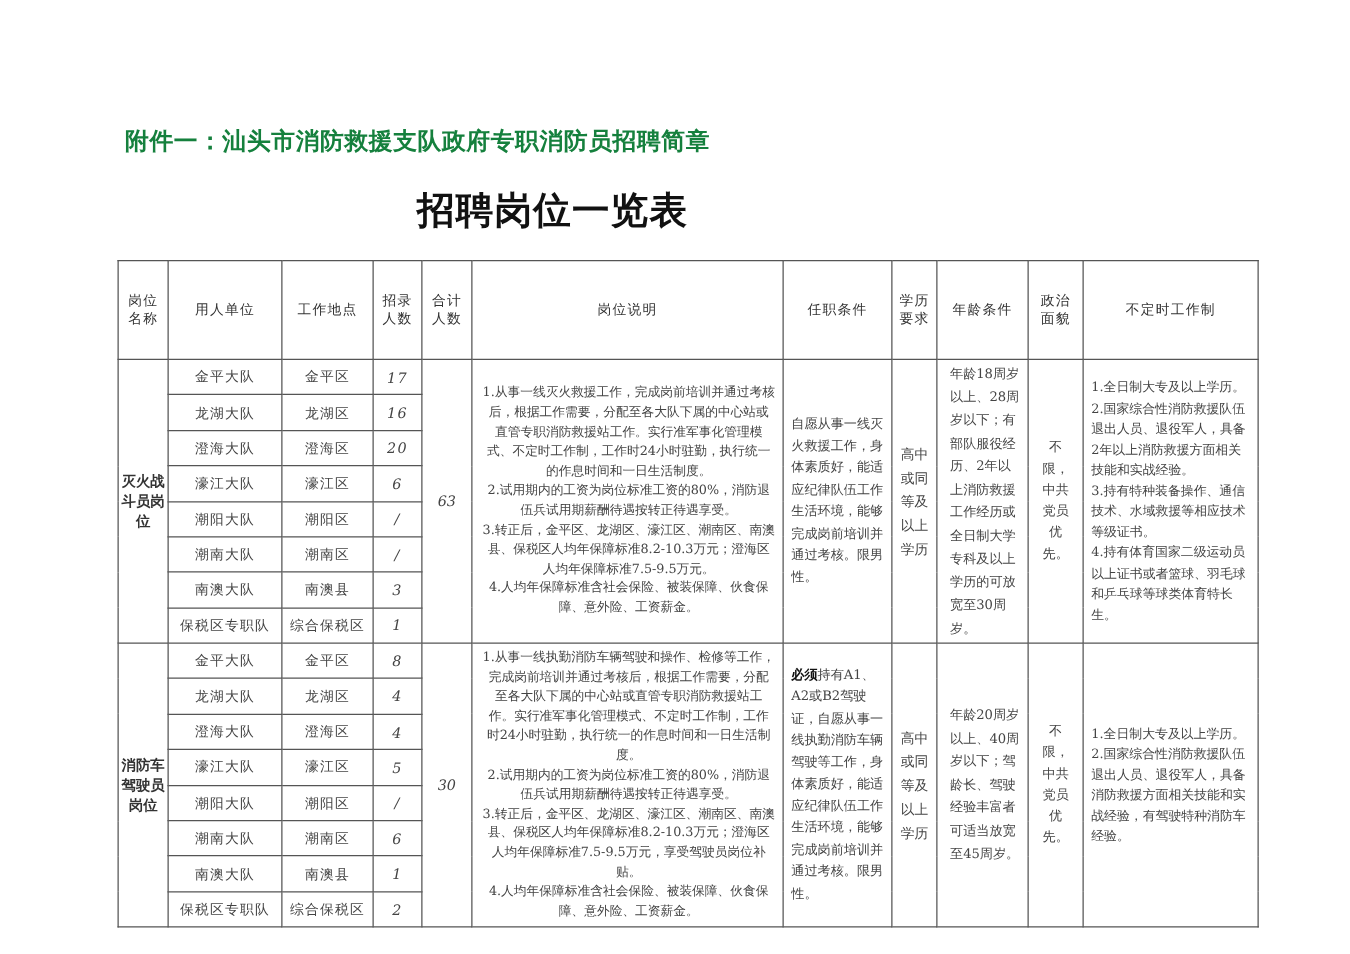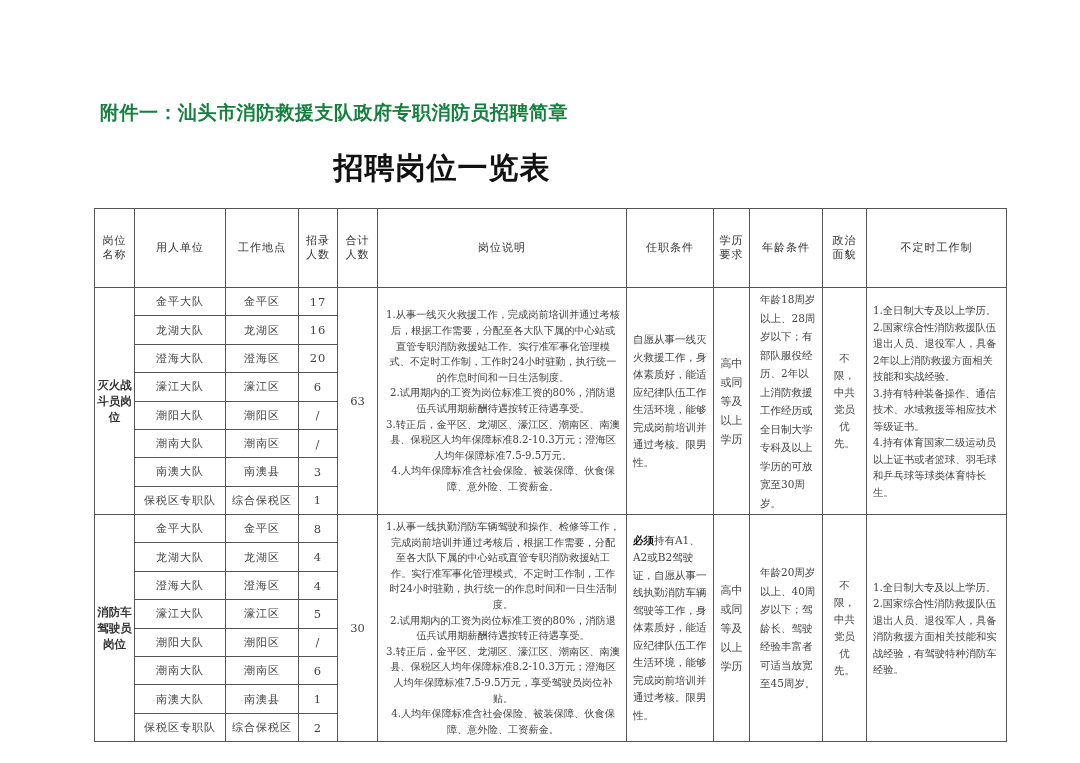--- a/index.html
+++ b/index.html
@@ -26,21 +26,21 @@
   }
   table.jobs td, table.jobs th {
     border:1px solid #555; padding:0; vertical-align:middle; text-align:center;
   }
   table.jobs th { font-weight:normal; font-size:11px; line-height:14px; color:#333; height:44px; }
   table.jobs th.narrow { letter-spacing:1px; }
   .cat { font-size:11.5px; font-weight:bold; line-height:16px; color:#333; padding:0 4px; }
   tr.r1 td.cell { height:24px; }
   tr.r2 td.cell { height:27px; }
   .cell { font-size:11px; letter-spacing:1px; }
-  .num { font-size:11.5px; }
+  .num { font-size:11.5px;font-style:italic; }
   .desc { text-align:center; vertical-align:middle; padding:4px 6px 4px 8px !important; line-height:15.6px; font-size:10.2px; }
   .desc p { margin:0; }
   .req { text-align:left !important; padding:4px 6px 4px 6px !important; line-height:17.5px; font-size:10.5px; }
   .req b { font-weight:bold; color:#111; }
   .edu { line-height:19px; font-size:11px; padding:0 6px !important; }
   .age { text-align:left !important; padding:2px 6px 2px 10px !important; line-height:18.5px; font-size:10.5px; }
   .pol { text-align:left; padding:0 6px 0 6px !important; line-height:17px; font-size:10.5px; }
   .pri { text-align:left !important; padding:2px 6px 2px 6px !important; line-height:16.5px; font-size:10.3px; }
   .pri p { margin:0; }
 </style>

